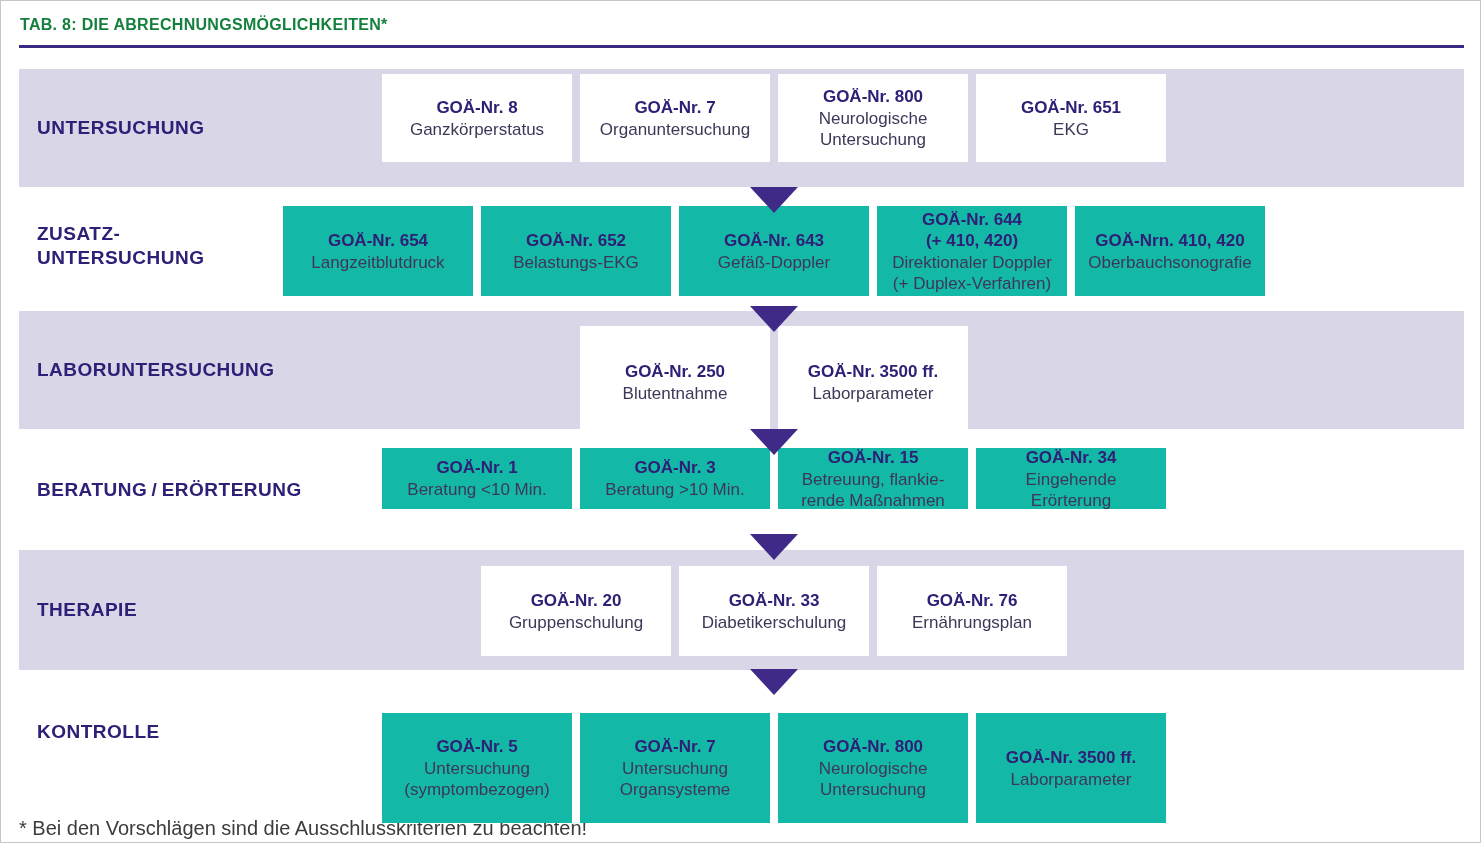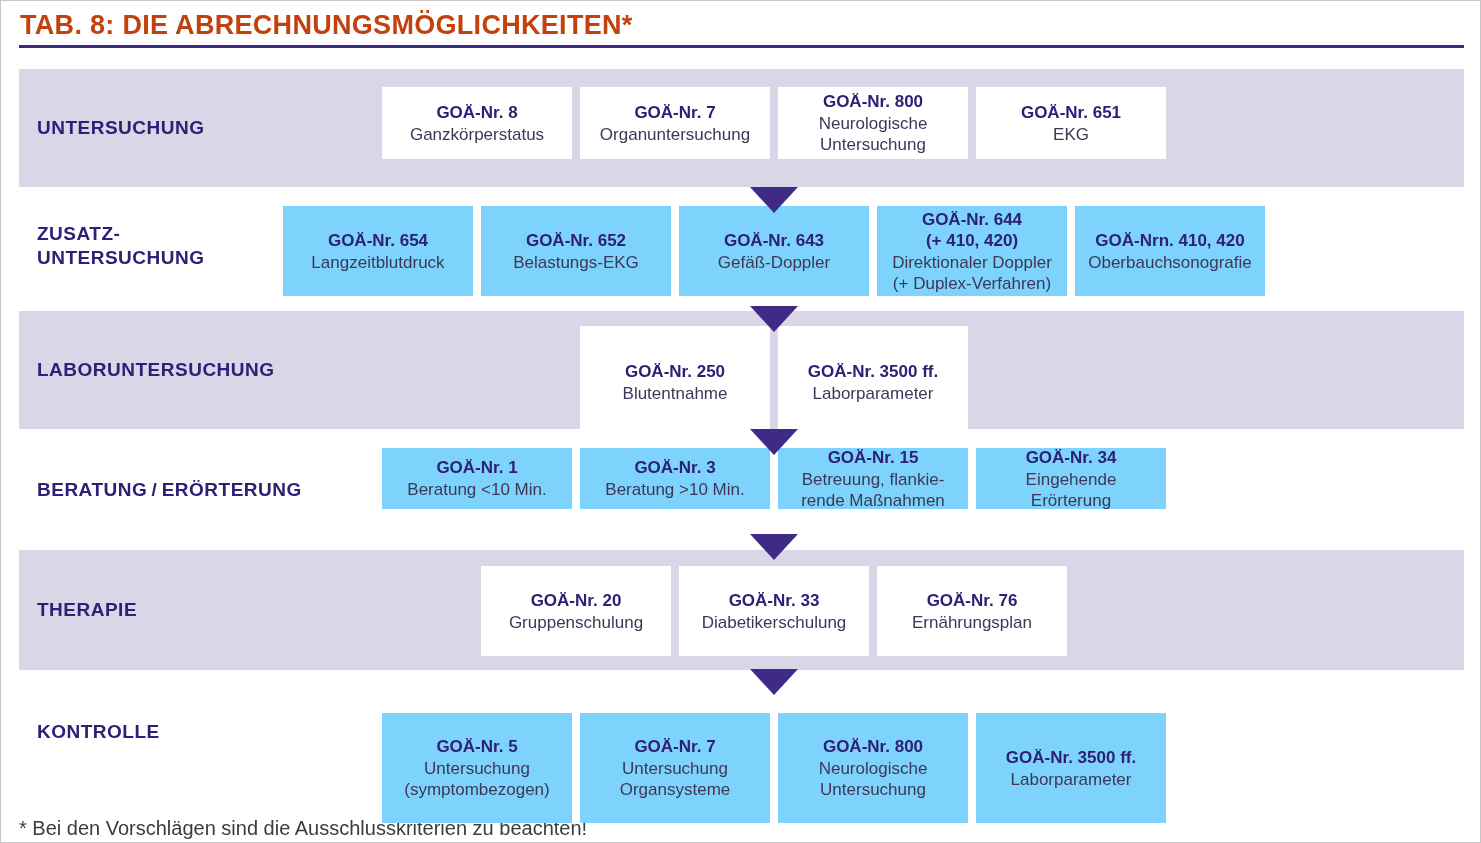--- a/index.html
+++ b/index.html
@@ -11,22 +11,22 @@
     .page {
       position: relative;
       width: 1481px; height: 843px;
       box-sizing: border-box;
       background: #ffffff;
       border: 1px solid #c6c6c6;
       overflow: hidden;
     }
     .title {
       position: absolute; left: 19px; top: 11px;
-      font-size: 27px; font-weight: bold;
-      color: #c2410c; letter-spacing: 0.3px;
+      font-size: 16px; font-weight: bold;
+      color: #15803d; letter-spacing: 0.3px;
       line-height: 26px;
     }
     .rule {
       position: absolute; left: 18px; top: 44px;
       width: 1445px; height: 3px;
       background: #3b2a84;
     }
     .band {
       position: absolute; left: 18px; width: 1445px;
       background: #d9d6e8;
@@ -52,21 +52,21 @@
     }
     .card {
       width: 190px;
       display: flex; flex-direction: column;
       justify-content: center; align-items: center;
       text-align: center;
       padding: 4px 6px;
       box-sizing: border-box;
     }
     .card-light .card { background: #ffffff; }
-    .card-shade .card { background: #7dd3fc; justify-content: center; }
+    .card-shade .card { background: #14b8a6; justify-content: center; }
     .code {
       font-size: 17px; font-weight: bold;
       color: #2e2076; line-height: 21px;
       white-space: pre-line;
     }
     .desc {
       font-size: 17px; color: #3e3757;
       line-height: 21px; margin-top: 1px;
       white-space: pre-line;
     }
@@ -98,21 +98,21 @@
   <div class="band band-3"></div>
 
   <div class="row-label" style="top:115px">UNTERSUCHUNG</div>
   <div class="row-label" style="top:221px">ZUSATZ-
 UNTERSUCHUNG</div>
   <div class="row-label" style="top:357px">LABORUNTERSUCHUNG</div>
   <div class="row-label" style="top:477px">BERATUNG / ERÖRTERUNG</div>
   <div class="row-label" style="top:597px">THERAPIE</div>
   <div class="row-label" style="top:719px">KONTROLLE</div>
 
-  <div class="strip card-light" style="top:86px;height:72px">
+  <div class="strip card-light" style="top:73px;height:88px">
     <div class="card">
       <div class="code">GOÄ-Nr. 8</div>
       <div class="desc">Ganzkörperstatus</div>
     </div>
     <div class="card">
       <div class="code">GOÄ-Nr. 7</div>
       <div class="desc">Organuntersuchung</div>
     </div>
     <div class="card">
       <div class="code">GOÄ-Nr. 800</div>

